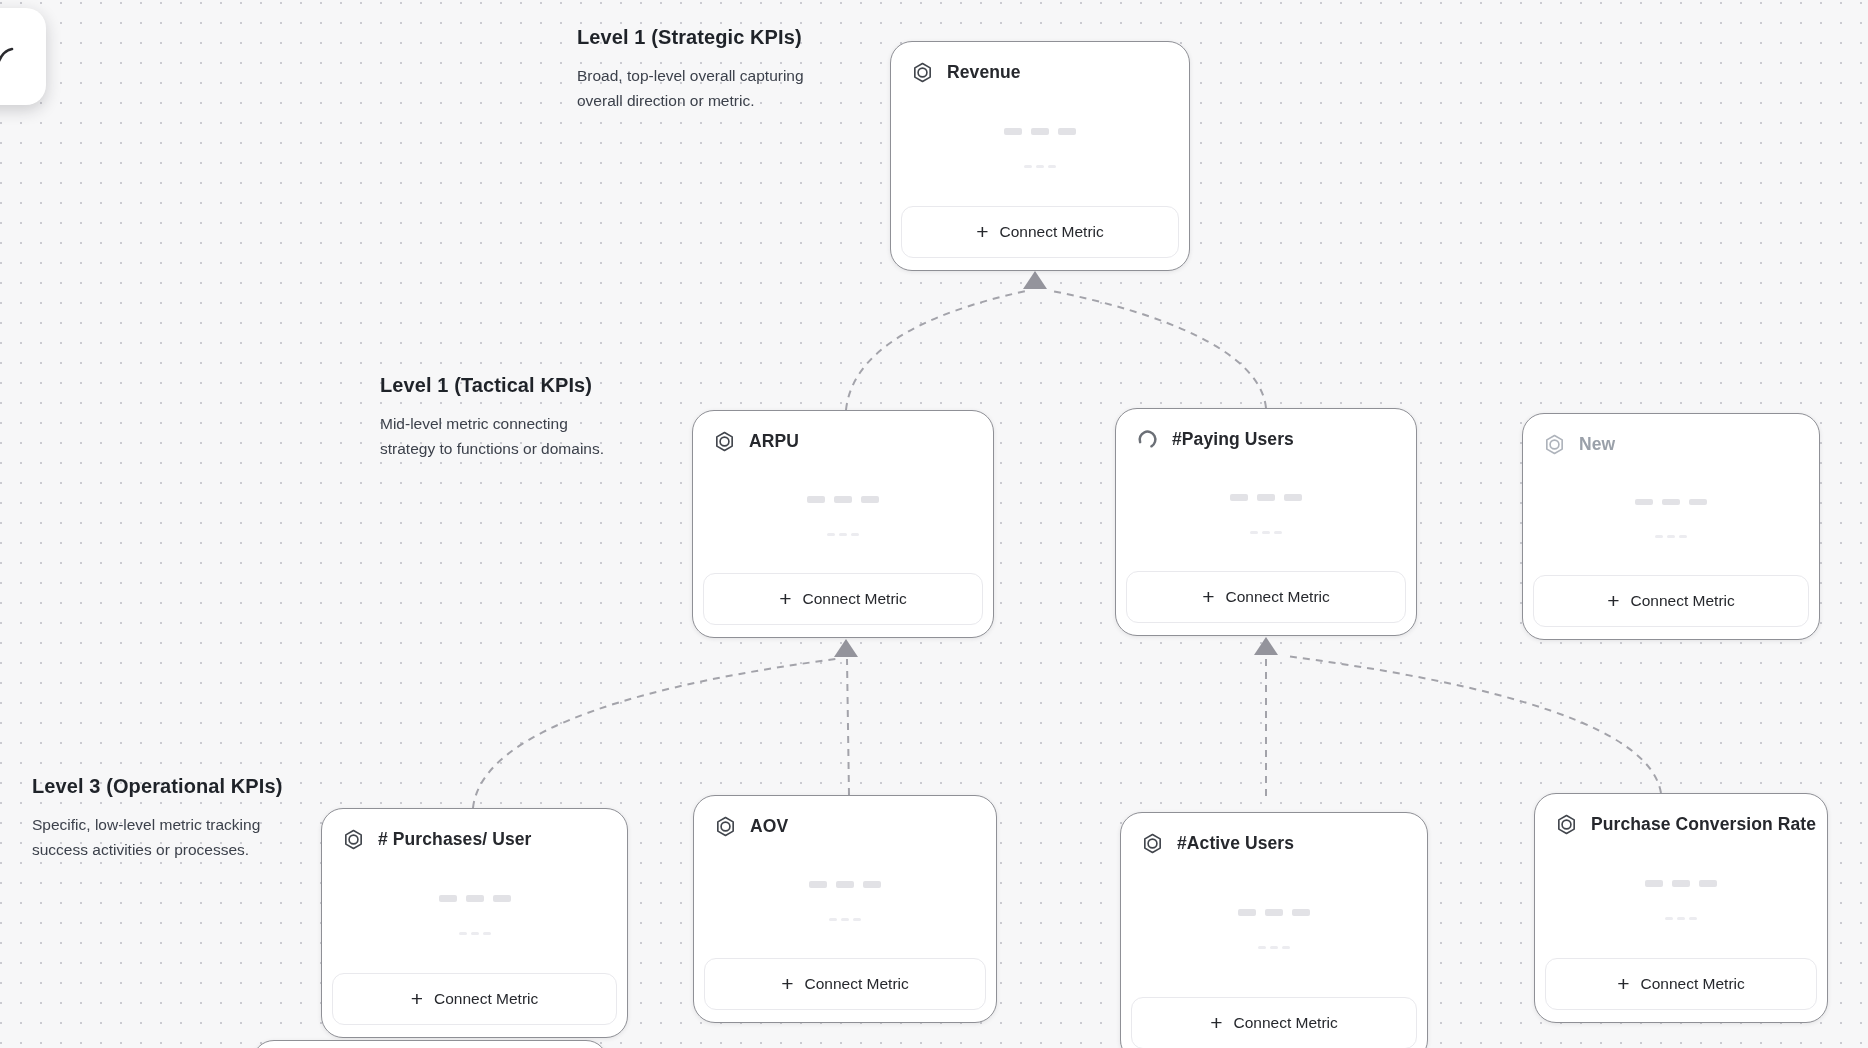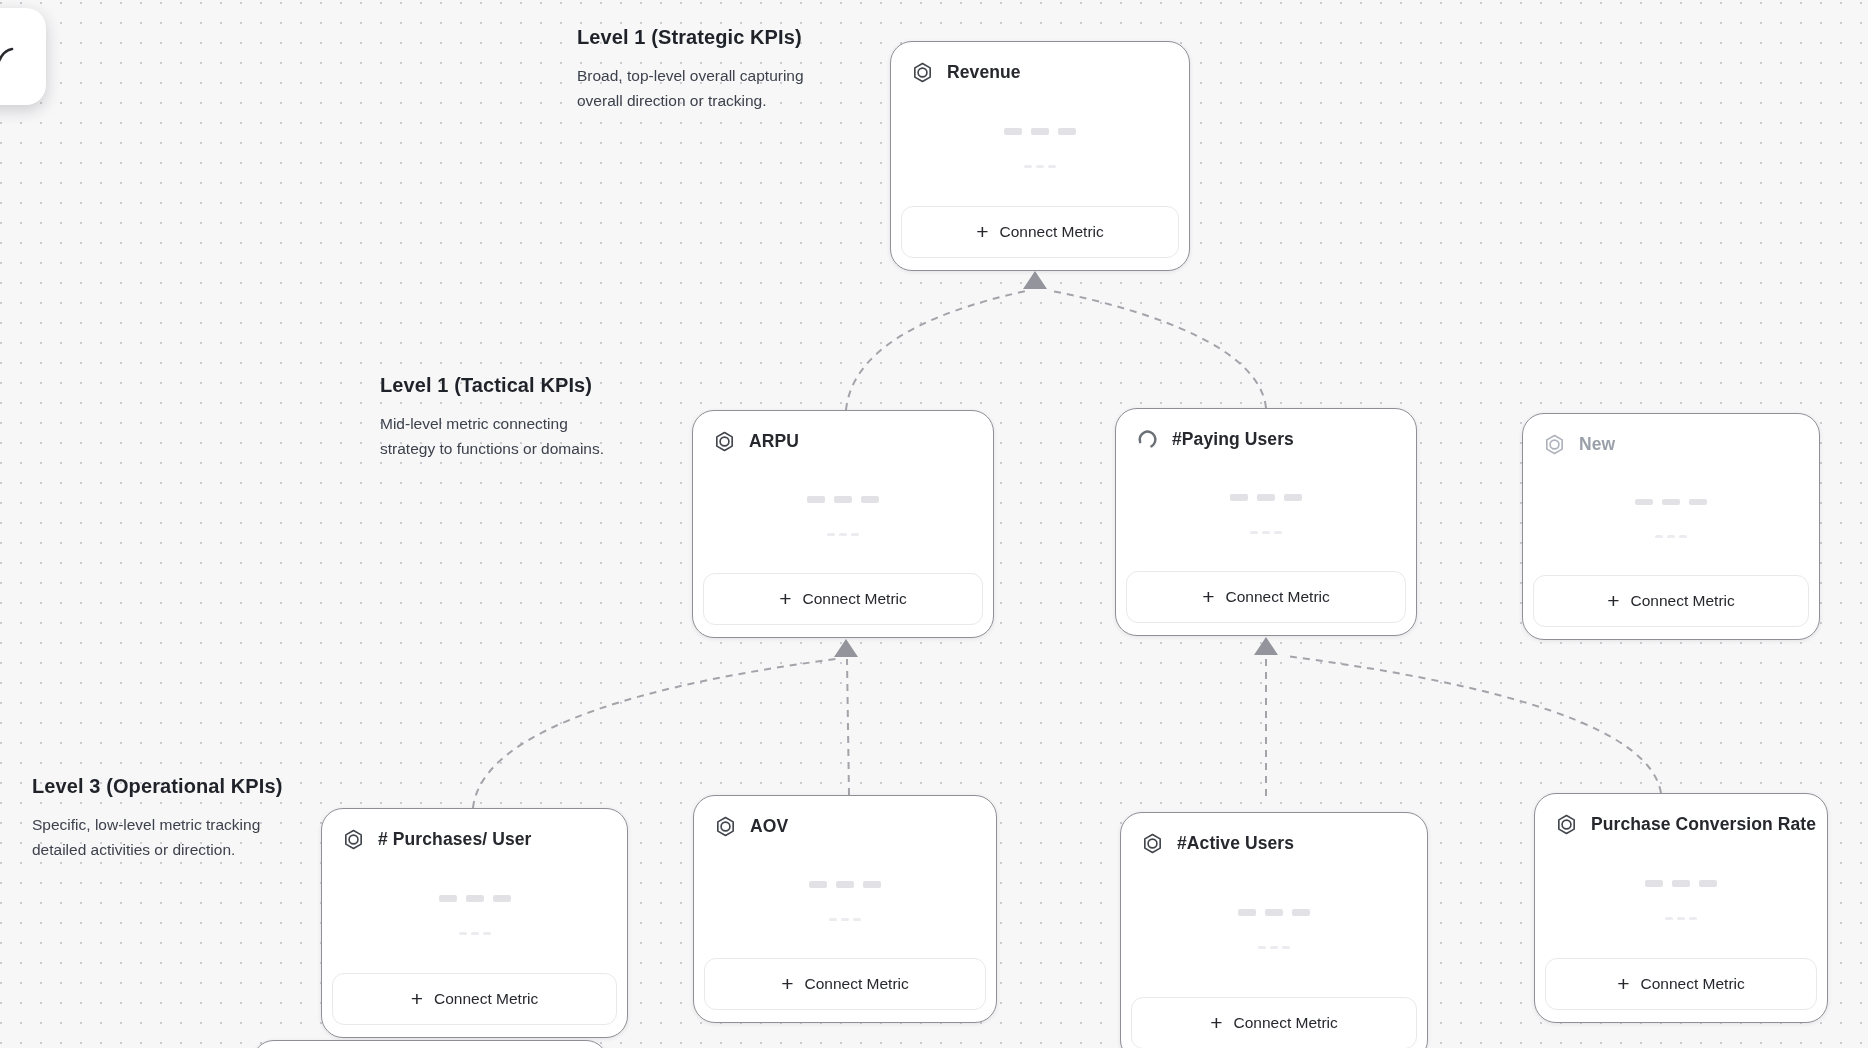--- a/index.html
+++ b/index.html
@@ -80,29 +80,29 @@
     <path class="edge" d="M 1661,793 C 1648,714 1436,676 1286,656"></path>
     <path class="edge" d="M 1266,1044 L 1264,1048"></path>
     <path class="arrowhead" d="M1035,271 L1023,289 L1047,289 Z"></path>
     <path class="arrowhead" d="M846,639 L834,657 L858,657 Z"></path>
     <path class="arrowhead" d="M1266,637 L1254,655 L1278,655 Z"></path>
     <path class="arrowhead" d="M1265,1027 L1253,1044 L1277,1044 Z"></path>
   </svg>
 
   <div class="level-label pos-l1">
     <h2>Level 1 (Strategic KPIs)</h2>
-    <p><span>Broad, top-level overall capturing</span><br><span>overall direction or tracking.</span></p>
+    <p><span>Broad, top-level overall capturing</span><br><span>overall direction or metric.</span></p>
   </div>
   <div class="level-label pos-l2">
     <h2>Level 1 (Tactical KPIs)</h2>
     <p><span>Mid-level metric connecting</span><br><span>strategy to functions or domains.</span></p>
   </div>
   <div class="level-label pos-l3">
     <h2>Level 3 (Operational KPIs)</h2>
-    <p><span>Specific, low-level metric tracking</span><br><span>detailed activities or direction.</span></p>
+    <p><span>Specific, low-level metric tracking</span><br><span>success activities or processes.</span></p>
   </div>
 
   <div class="card node-revenue">
     <div class="card-header">
       <span class="node-icon">
         <svg width="23" height="23" viewBox="0 0 24 24" fill="none" stroke="#41454c" stroke-width="1.7" stroke-linejoin="round">
           <path d="M12 2.6 L20 7.2 V16.8 L12 21.4 L4 16.8 V7.2 Z"></path>
             <circle cx="12" cy="12" r="4.6"></circle>
         </svg>
       </span>

